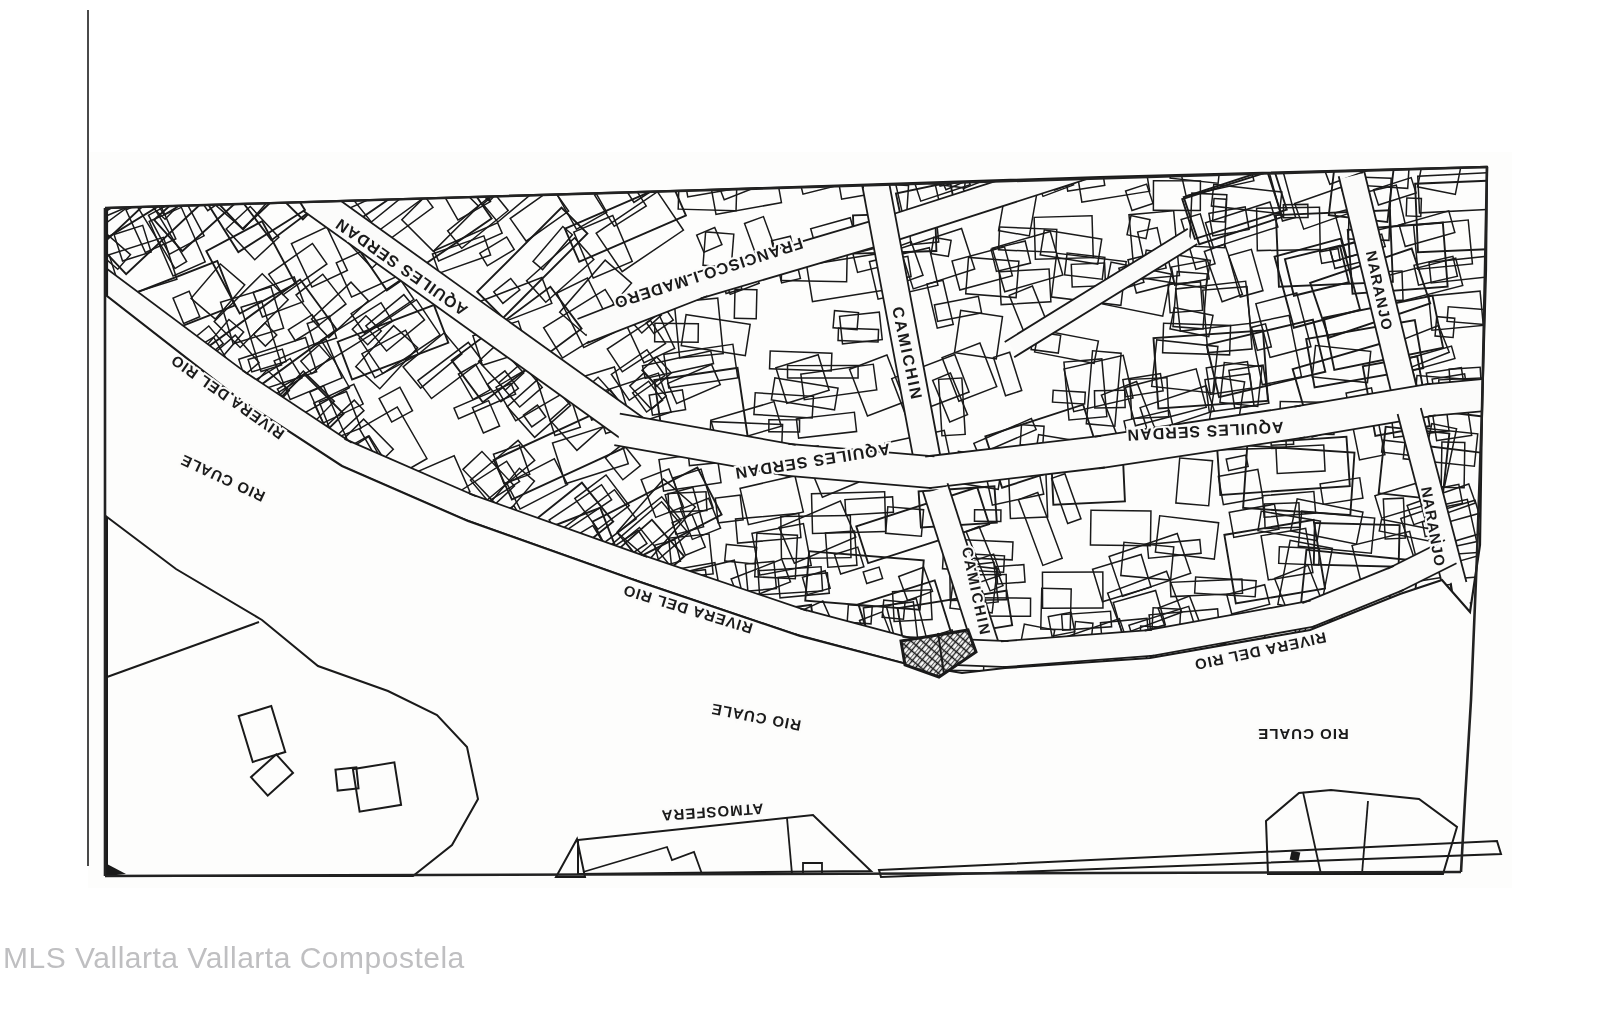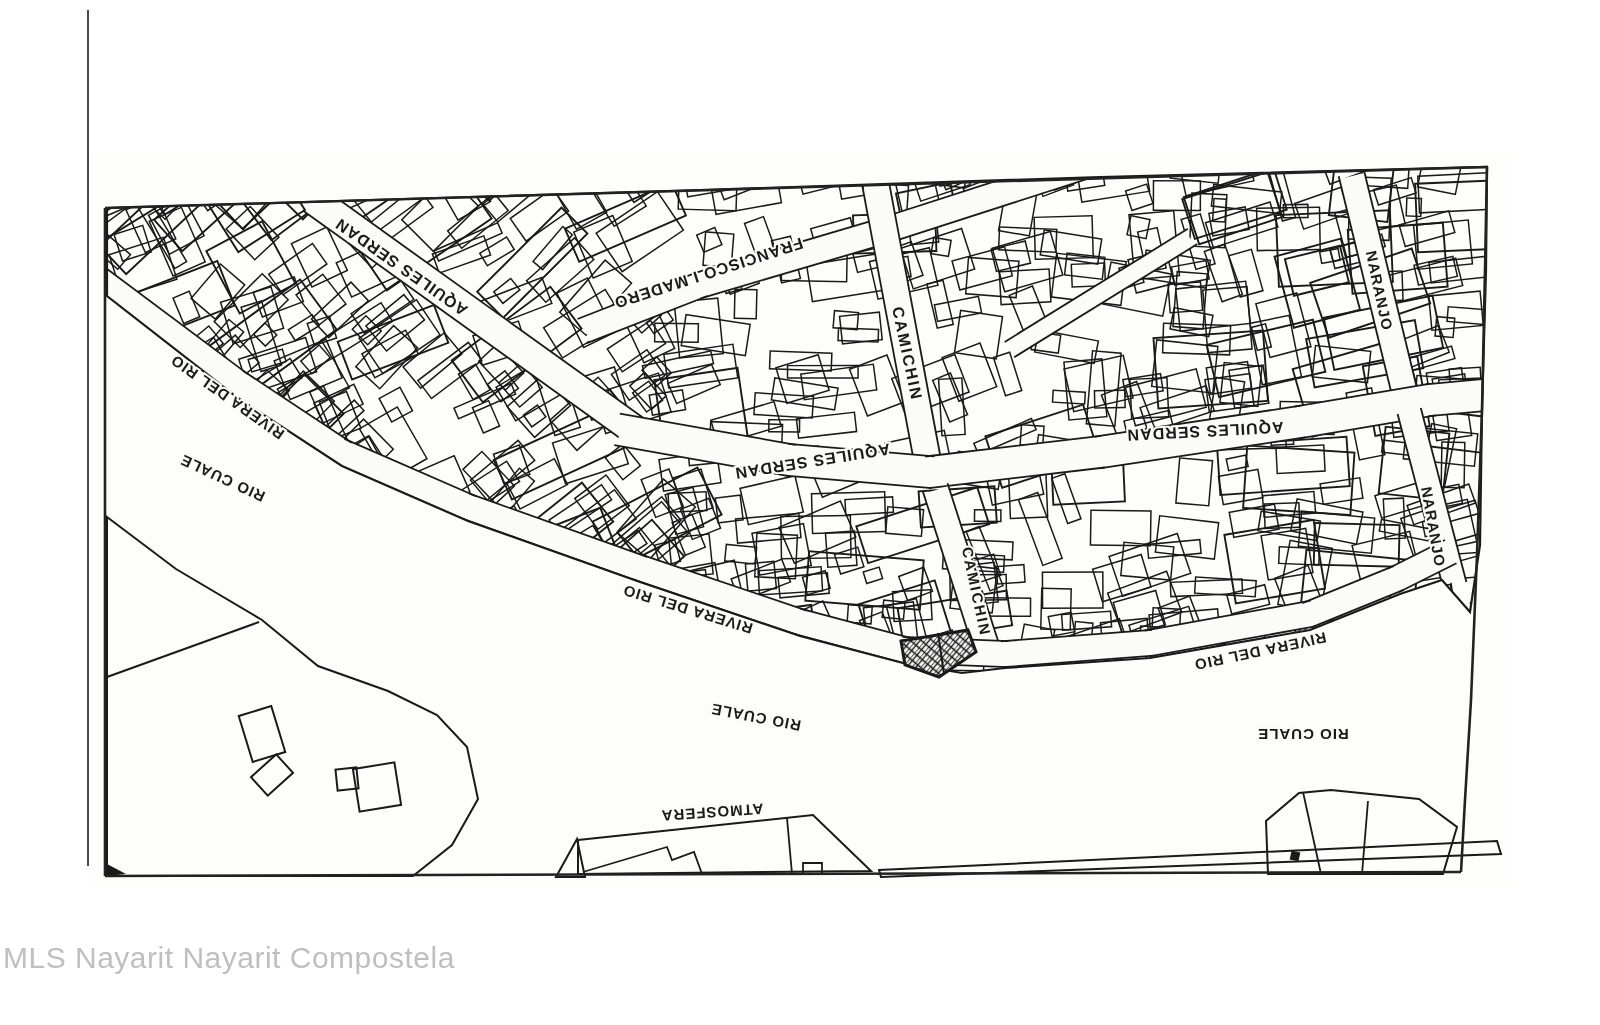--- a/index.html
+++ b/index.html
@@ -734,14 +734,14 @@
         <text transform="translate(228 396) rotate(215)" text-anchor="middle" dominant-baseline="middle" font-size="15" font-weight="700" font-family="&quot;Liberation Sans&quot;, sans-serif" letter-spacing="1" fill="#1a1a1a" stroke="#fbfbfa" stroke-width="4" paint-order="stroke">RIVERA DEL RIO</text>
         <text transform="translate(223 477) rotate(205)" text-anchor="middle" dominant-baseline="middle" font-size="15" font-weight="700" font-family="&quot;Liberation Sans&quot;, sans-serif" letter-spacing="1" fill="#1a1a1a" stroke="#fbfbfa" stroke-width="4" paint-order="stroke">RIO CUALE</text>
         <text transform="translate(688 608) rotate(197)" text-anchor="middle" dominant-baseline="middle" font-size="15" font-weight="700" font-family="&quot;Liberation Sans&quot;, sans-serif" letter-spacing="1" fill="#1a1a1a" stroke="#fbfbfa" stroke-width="4" paint-order="stroke">RIVERA DEL RIO</text>
         <text transform="translate(975 592) rotate(78)" text-anchor="middle" dominant-baseline="middle" font-size="15" font-weight="700" font-family="&quot;Liberation Sans&quot;, sans-serif" letter-spacing="2" fill="#1a1a1a" stroke="#fbfbfa" stroke-width="4" paint-order="stroke">CAMICHIN</text>
         <text transform="translate(756 716) rotate(191)" text-anchor="middle" dominant-baseline="middle" font-size="15" font-weight="700" font-family="&quot;Liberation Sans&quot;, sans-serif" letter-spacing="1" fill="#1a1a1a" stroke="#fbfbfa" stroke-width="4" paint-order="stroke">RIO CUALE</text>
         <text transform="translate(1260 650) rotate(168)" text-anchor="middle" dominant-baseline="middle" font-size="15" font-weight="700" font-family="&quot;Liberation Sans&quot;, sans-serif" letter-spacing="1" fill="#1a1a1a" stroke="#fbfbfa" stroke-width="4" paint-order="stroke">RIVERA DEL RIO</text>
         <text transform="translate(1303 733) rotate(180)" text-anchor="middle" dominant-baseline="middle" font-size="15" font-weight="700" font-family="&quot;Liberation Sans&quot;, sans-serif" letter-spacing="1" fill="#1a1a1a" stroke="#fbfbfa" stroke-width="4" paint-order="stroke">RIO CUALE</text>
         <text transform="translate(712 811) rotate(176)" text-anchor="middle" dominant-baseline="middle" font-size="15" font-weight="700" font-family="&quot;Liberation Sans&quot;, sans-serif" letter-spacing="1" fill="#1a1a1a" stroke="#fbfbfa" stroke-width="4" paint-order="stroke">ATMOSFERA</text>
       </g>
     </svg>
-  <div class="watermark">MLS Nayarit Nayarit Compostela</div>
+  <div class="watermark">MLS Vallarta Vallarta Compostela</div>
 </div>
 
 </body></html>

